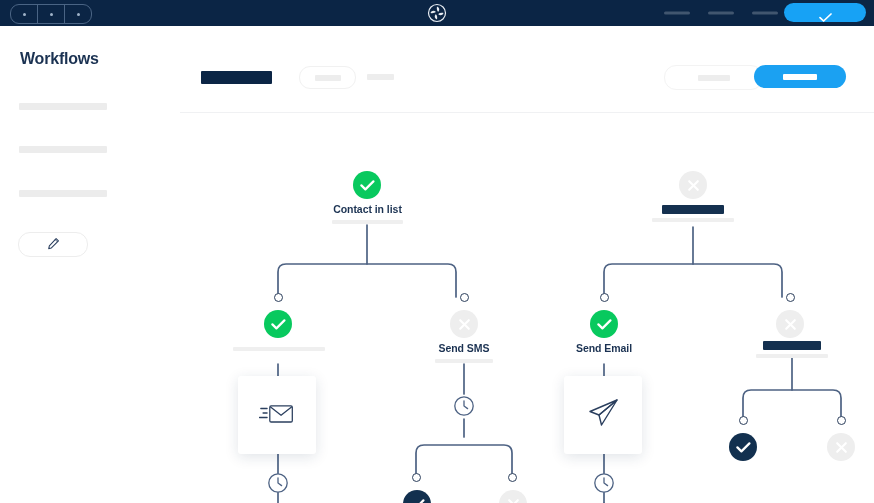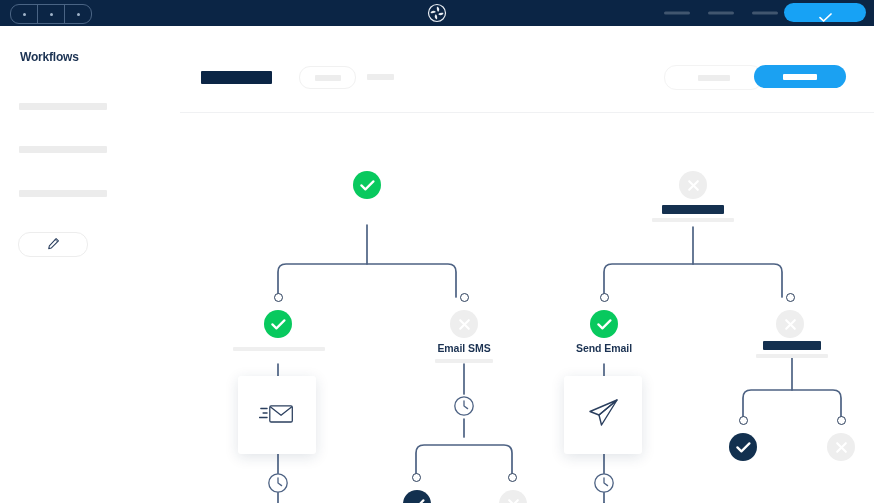--- a/index.html
+++ b/index.html
@@ -65,21 +65,21 @@
 
   
   .sidebar {
     position: absolute; left: 0; top: 26px;
     width: 180px; height: 477px;
     background: #ffffff;
     border-right: 1px solid #edeff2;
   }
   .side-title {
     position: absolute; left: 20px; top: 24px;
-    font-size: 12px; font-weight: bold;
+    font-size: 16px; font-weight: bold;
     color: #1b3252; letter-spacing: -0.2px;
   }
   .side-bar-item {
     position: absolute; left: 19px;
     width: 88px; height: 7px;
     background: #ececec; border-radius: 1px;
   }
   .side-bar-item.i0 { top: 77px; }
   .side-bar-item.i1 { top: 120px; }
   .side-bar-item.i2 { top: 164px; }
@@ -296,20 +296,24 @@
         </g>
       </svg>
 
       <div class="node" style="left:173px; top:59px;">
         <div class="badge green">
           <svg width="15" height="11" viewBox="0 0 15 11">
             <path d="M1.4 5.4 L5.4 9.4 L13.4 1.4" fill="none" stroke="#ffffff" stroke-width="2.2" stroke-linecap="round" stroke-linejoin="round"></path>
           </svg>
         </div>
       </div>
+      <div class="node" style="left:120px; top:91px; width:135px;">
+        <div class="node-label">Contact in list</div>
+        <div class="label-underline" style="width:71px; margin-top:5px;"></div>
+      </div>
 
       <div class="node" style="left:499px; top:59px;">
         <div class="badge grey">
           <svg width="13" height="13" viewBox="0 0 13 13">
             <path d="M2.2 2.2 L10.8 10.8 M10.8 2.2 L2.2 10.8" fill="none" stroke="#ffffff" stroke-width="2.1" stroke-linecap="round"></path>
           </svg>
         </div>
       </div>
       <div class="node" style="left:458px; top:93px; width:110px;">
         <div class="label-bar-dark" style="width:62px;"></div>
@@ -341,21 +345,21 @@
       </div>
 
       <div class="node" style="left:270px; top:198px;">
         <div class="badge grey">
           <svg width="13" height="13" viewBox="0 0 13 13">
             <path d="M2.2 2.2 L10.8 10.8 M10.8 2.2 L2.2 10.8" fill="none" stroke="#ffffff" stroke-width="2.1" stroke-linecap="round"></path>
           </svg>
         </div>
       </div>
       <div class="node" style="left:224px; top:230px; width:120px;">
-        <div class="node-label">Email SMS</div>
+        <div class="node-label">Send SMS</div>
         <div class="label-underline" style="width:58px; margin-top:5px;"></div>
       </div>
 
       <div class="node" style="left:410px; top:198px;">
         <div class="badge green">
           <svg width="15" height="11" viewBox="0 0 15 11">
             <path d="M1.4 5.4 L5.4 9.4 L13.4 1.4" fill="none" stroke="#ffffff" stroke-width="2.2" stroke-linecap="round" stroke-linejoin="round"></path>
           </svg>
         </div>
       </div>

